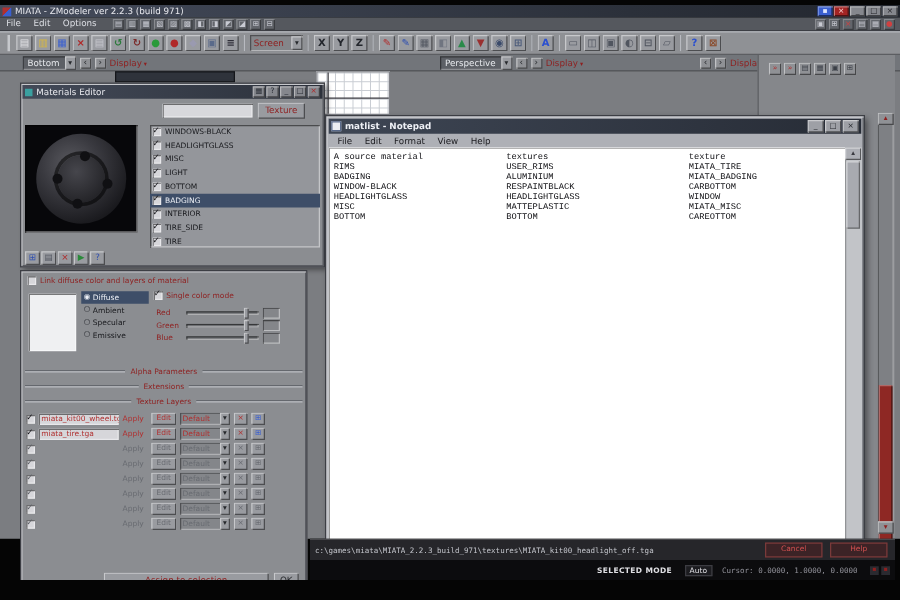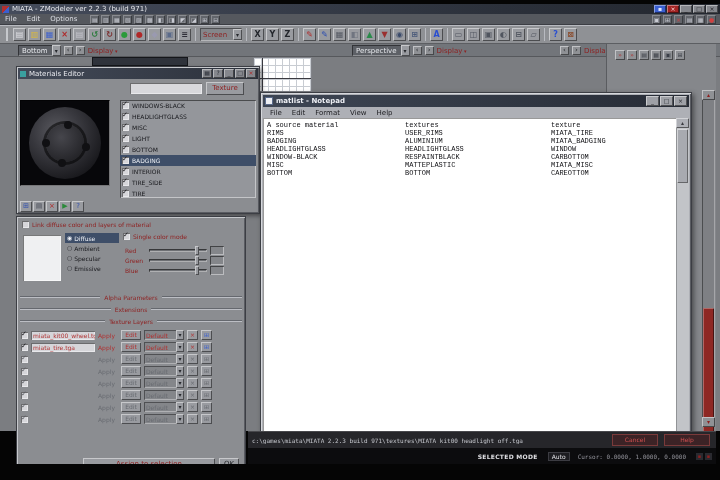--- a/index.html
+++ b/index.html
@@ -589,24 +589,24 @@
           <span class="np-c1">A source material</span><span class="np-c2">textures</span><span class="np-c3">texture</span>
         </div>
         <div class="np-rows">
             <div class="np-row">
             <span class="np-c1">RIMS</span><span class="np-c2">USER_RIMS</span><span class="np-c3">MIATA_TIRE</span>
           </div>
             <div class="np-row">
             <span class="np-c1">BADGING</span><span class="np-c2">ALUMINIUM</span><span class="np-c3">MIATA_BADGING</span>
           </div>
             <div class="np-row">
-            <span class="np-c1">HEADLIGHTGLASS</span><span class="np-c2">HEADLIGHTGLASS</span><span class="np-c3">WINDOW</span>
+            <span class="np-c1">WINDOW-BLACK</span><span class="np-c2">RESPAINTBLACK</span><span class="np-c3">CARBOTTOM</span>
           </div>
             <div class="np-row">
-            <span class="np-c1">WINDOW-BLACK</span><span class="np-c2">RESPAINTBLACK</span><span class="np-c3">CARBOTTOM</span>
+            <span class="np-c1">HEADLIGHTGLASS</span><span class="np-c2">HEADLIGHTGLASS</span><span class="np-c3">WINDOW</span>
           </div>
             <div class="np-row">
             <span class="np-c1">MISC</span><span class="np-c2">MATTEPLASTIC</span><span class="np-c3">MIATA_MISC</span>
           </div>
             <div class="np-row">
             <span class="np-c1">BOTTOM</span><span class="np-c2">BOTTOM</span><span class="np-c3">CAREOTTOM</span>
           </div>
           </div>
       </div>
       <div class="vscroll np">

